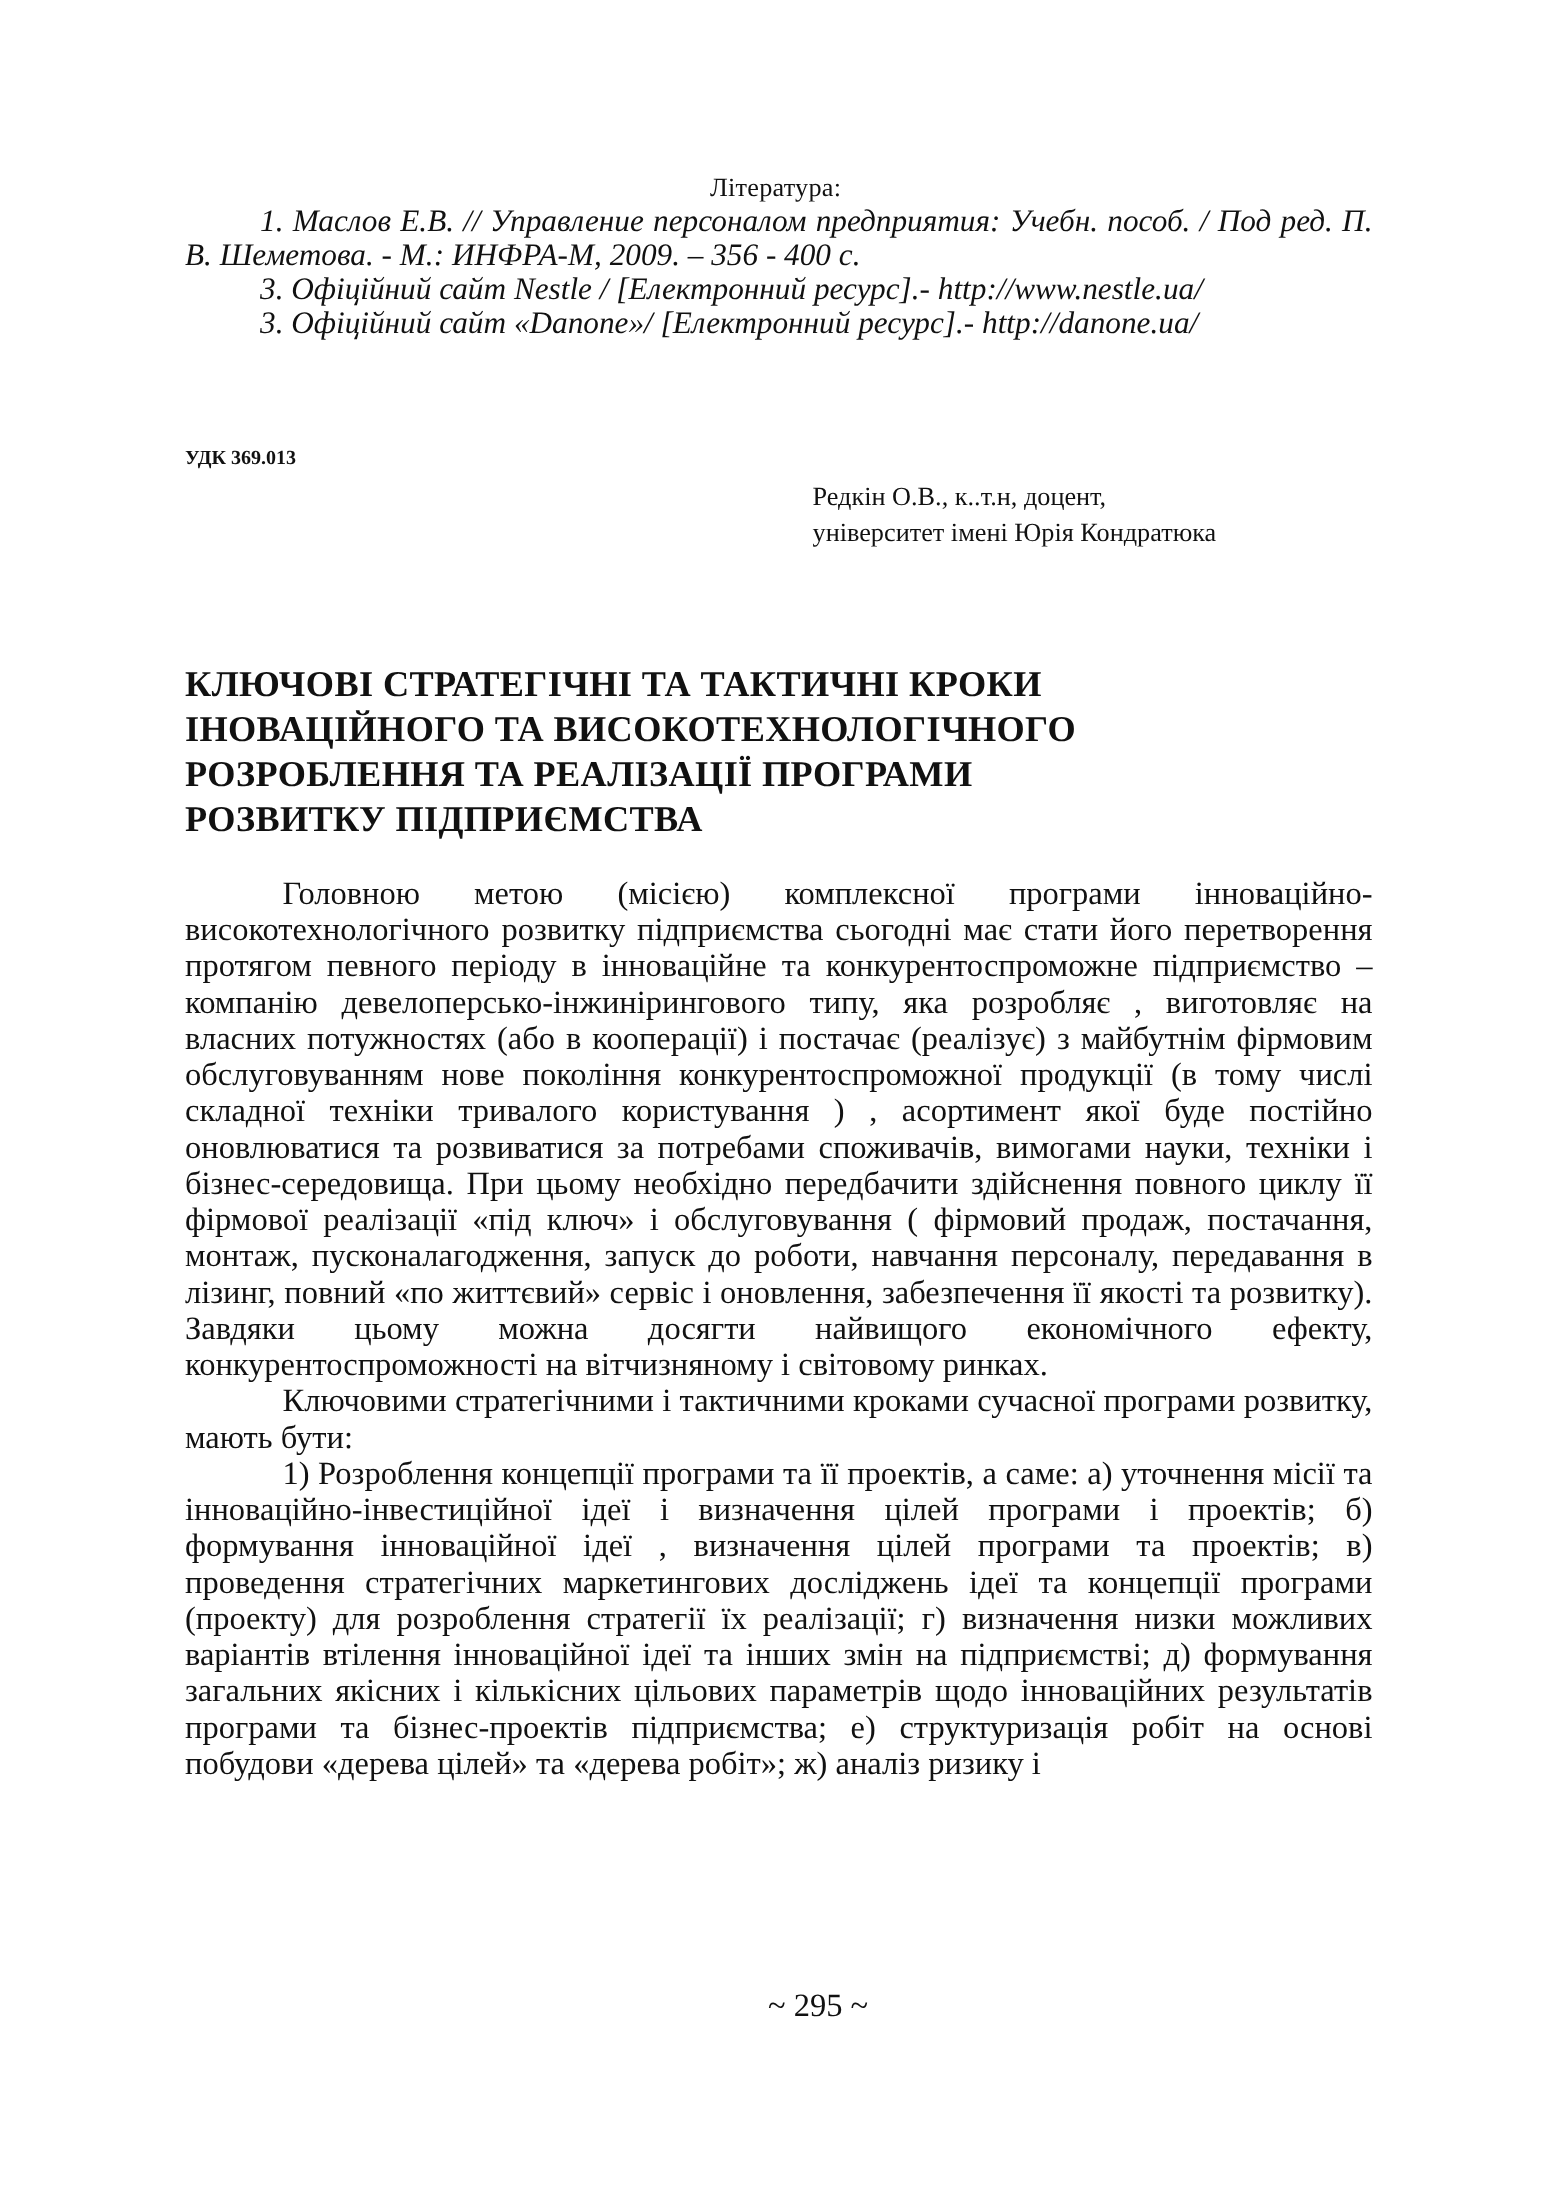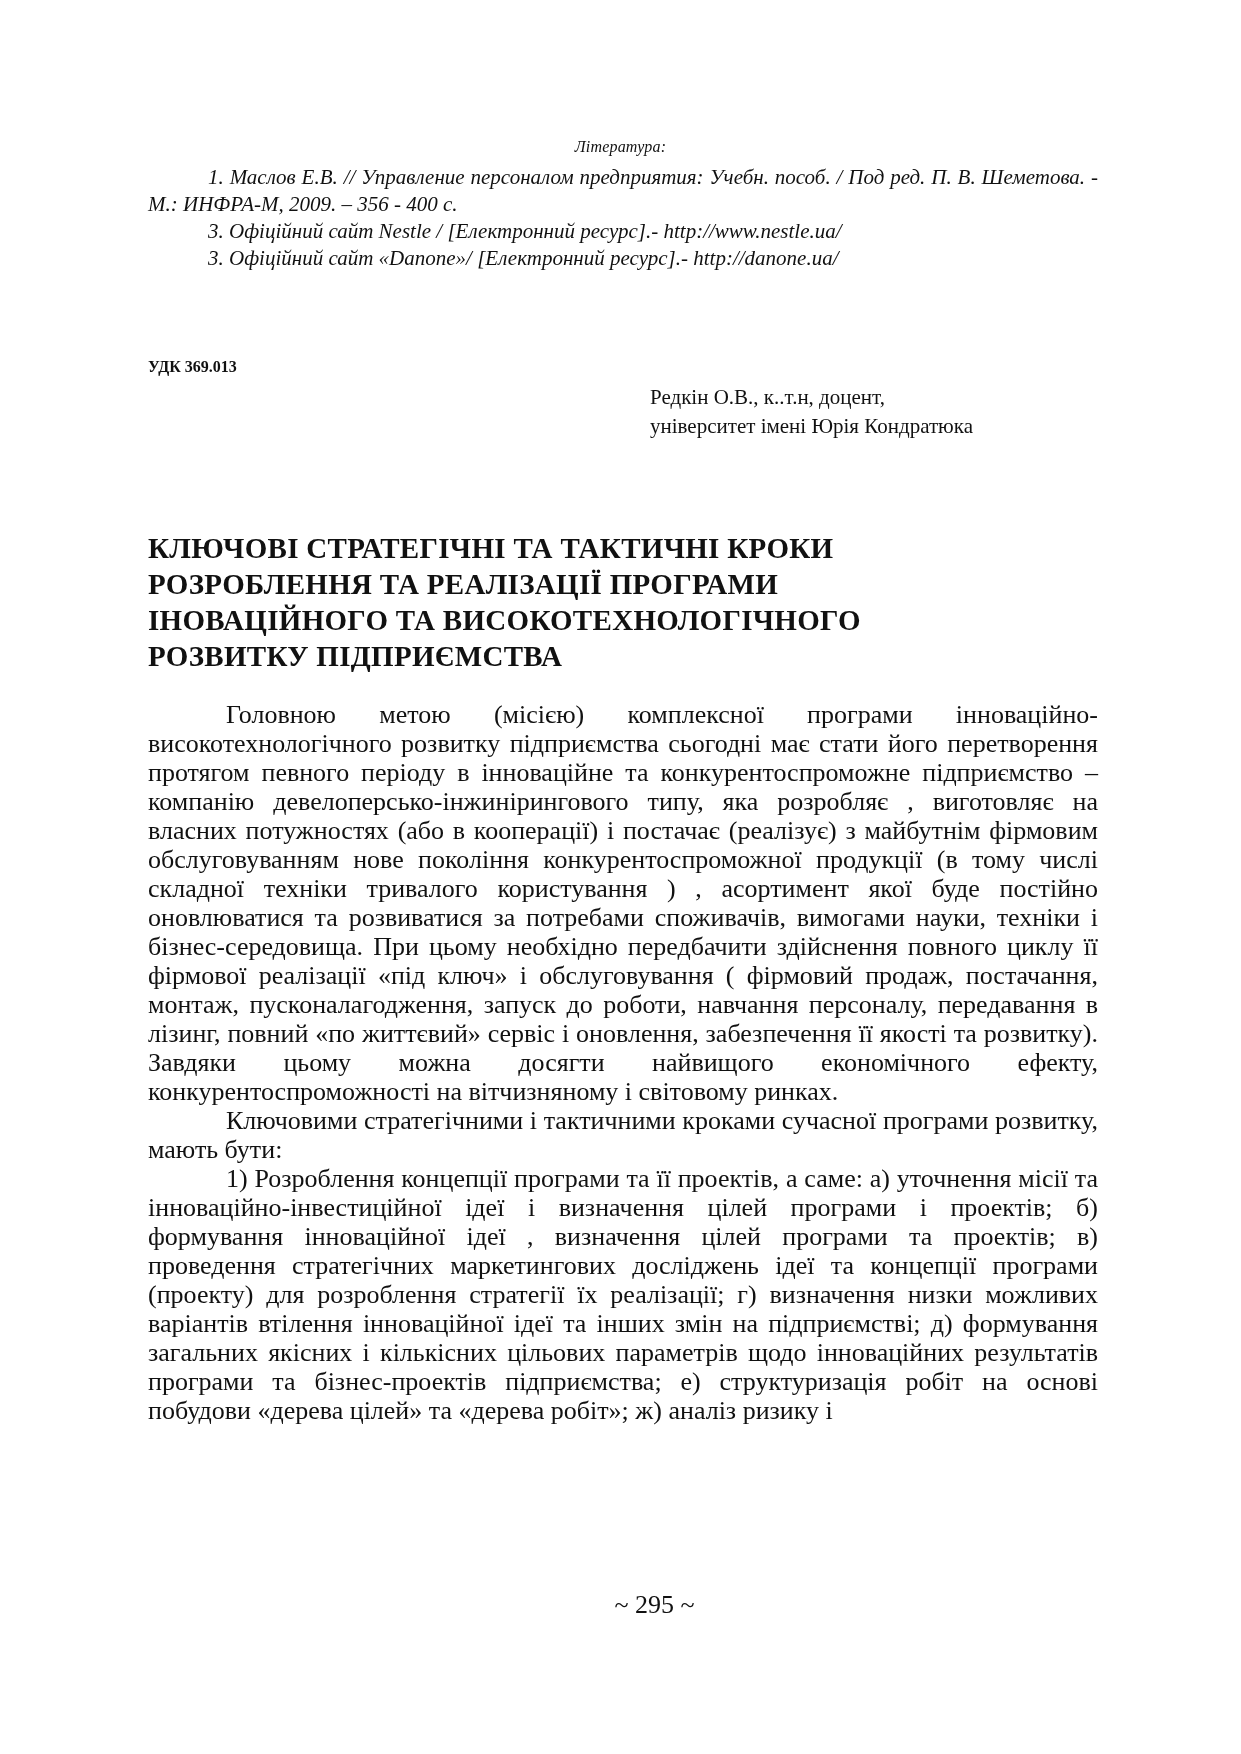--- a/index.html
+++ b/index.html
@@ -3,25 +3,25 @@
 <meta charset="utf-8">
 <style>
   html, body { margin: 0; padding: 0; background: #ffffff; }
   body {
     width: 1241px; height: 1754px; position: relative; overflow: hidden;
     font-family: "Liberation Serif", "DejaVu Serif", serif;
     color: #111111;
   }
   .refs-title {
     position: absolute; top: 138px; left: 0; width: 1241px; text-align: center;
-    font-style: italic; font-size: 16px; letter-spacing: 0.2px;
+    font-size: 21px; letter-spacing: 0.2px;
   }
   .ref {
     position: absolute; left: 148px; width: 950px;
-    font-style: italic; font-size: 21px; line-height: 27px;
+    font-style: italic; font-size: 25px; line-height: 27px;
     text-indent: 60px; text-align: justify;
   }
   .ref.r1 { top: 164px; }
   .ref.r2 { top: 218px; }
   .ref.r3 { top: 245px; }
   .udk {
     position: absolute; top: 358px; left: 148px;
     font-weight: bold; font-size: 16px;
   }
   .authors {
@@ -54,22 +54,22 @@
 
 <div class="udk">УДК 369.013</div>
 
 <div class="authors">
   <div>Редкін О.В., к..т.н, доцент,</div>
   <div>університет імені Юрія Кондратюка</div>
 </div>
 
 <div class="title">
   <div>КЛЮЧОВІ СТРАТЕГІЧНІ ТА ТАКТИЧНІ КРОКИ</div>
+  <div>ІНОВАЦІЙНОГО ТА ВИСОКОТЕХНОЛОГІЧНОГО</div>
   <div>РОЗРОБЛЕННЯ ТА РЕАЛІЗАЦІЇ ПРОГРАМИ</div>
-  <div>ІНОВАЦІЙНОГО ТА ВИСОКОТЕХНОЛОГІЧНОГО</div>
   <div>РОЗВИТКУ ПІДПРИЄМСТВА</div>
 </div>
 
 <div class="body">
   <p>Головною метою (місією) комплексної програми інноваційно-високотехнологічного розвитку підприємства сьогодні має стати його перетворення протягом певного періоду в інноваційне та конкурентоспроможне підприємство – компанію девелоперсько-інжинірингового типу, яка розробляє , виготовляє на власних потужностях (або в кооперації) і постачає (реалізує) з майбутнім фірмовим обслуговуванням нове покоління конкурентоспроможної  продукції (в тому числі складної техніки тривалого користування ) , асортимент якої буде постійно оновлюватися та розвиватися за потребами споживачів, вимогами науки, техніки і бізнес-середовища. При цьому необхідно передбачити здійснення повного циклу її фірмової реалізації «під ключ» і обслуговування ( фірмовий продаж, постачання, монтаж, пусконалагодження, запуск до роботи, навчання персоналу, передавання в лізинг, повний «по життєвий» сервіс і оновлення, забезпечення її якості та розвитку). Завдяки цьому можна досягти найвищого економічного ефекту, конкурентоспроможності на вітчизняному і світовому ринках.</p>
   <p>Ключовими стратегічними і тактичними кроками сучасної програми розвитку, мають бути:</p>
   <p>1) Розроблення концепції програми та її проектів, а саме: а) уточнення місії та інноваційно-інвестиційної ідеї і визначення цілей програми і проектів; б) формування інноваційної  ідеї , визначення цілей програми та проектів; в) проведення стратегічних маркетингових досліджень ідеї та концепції програми (проекту) для розроблення стратегії їх реалізації; г) визначення низки можливих варіантів втілення інноваційної ідеї та інших змін на підприємстві; д) формування загальних якісних і кількісних цільових параметрів щодо  інноваційних результатів програми та бізнес-проектів підприємства; е) структуризація робіт на основі побудови «дерева цілей» та «дерева робіт»; ж) аналіз ризику і</p>
 </div>
 
 <div class="page-num">~ 295 ~</div>

